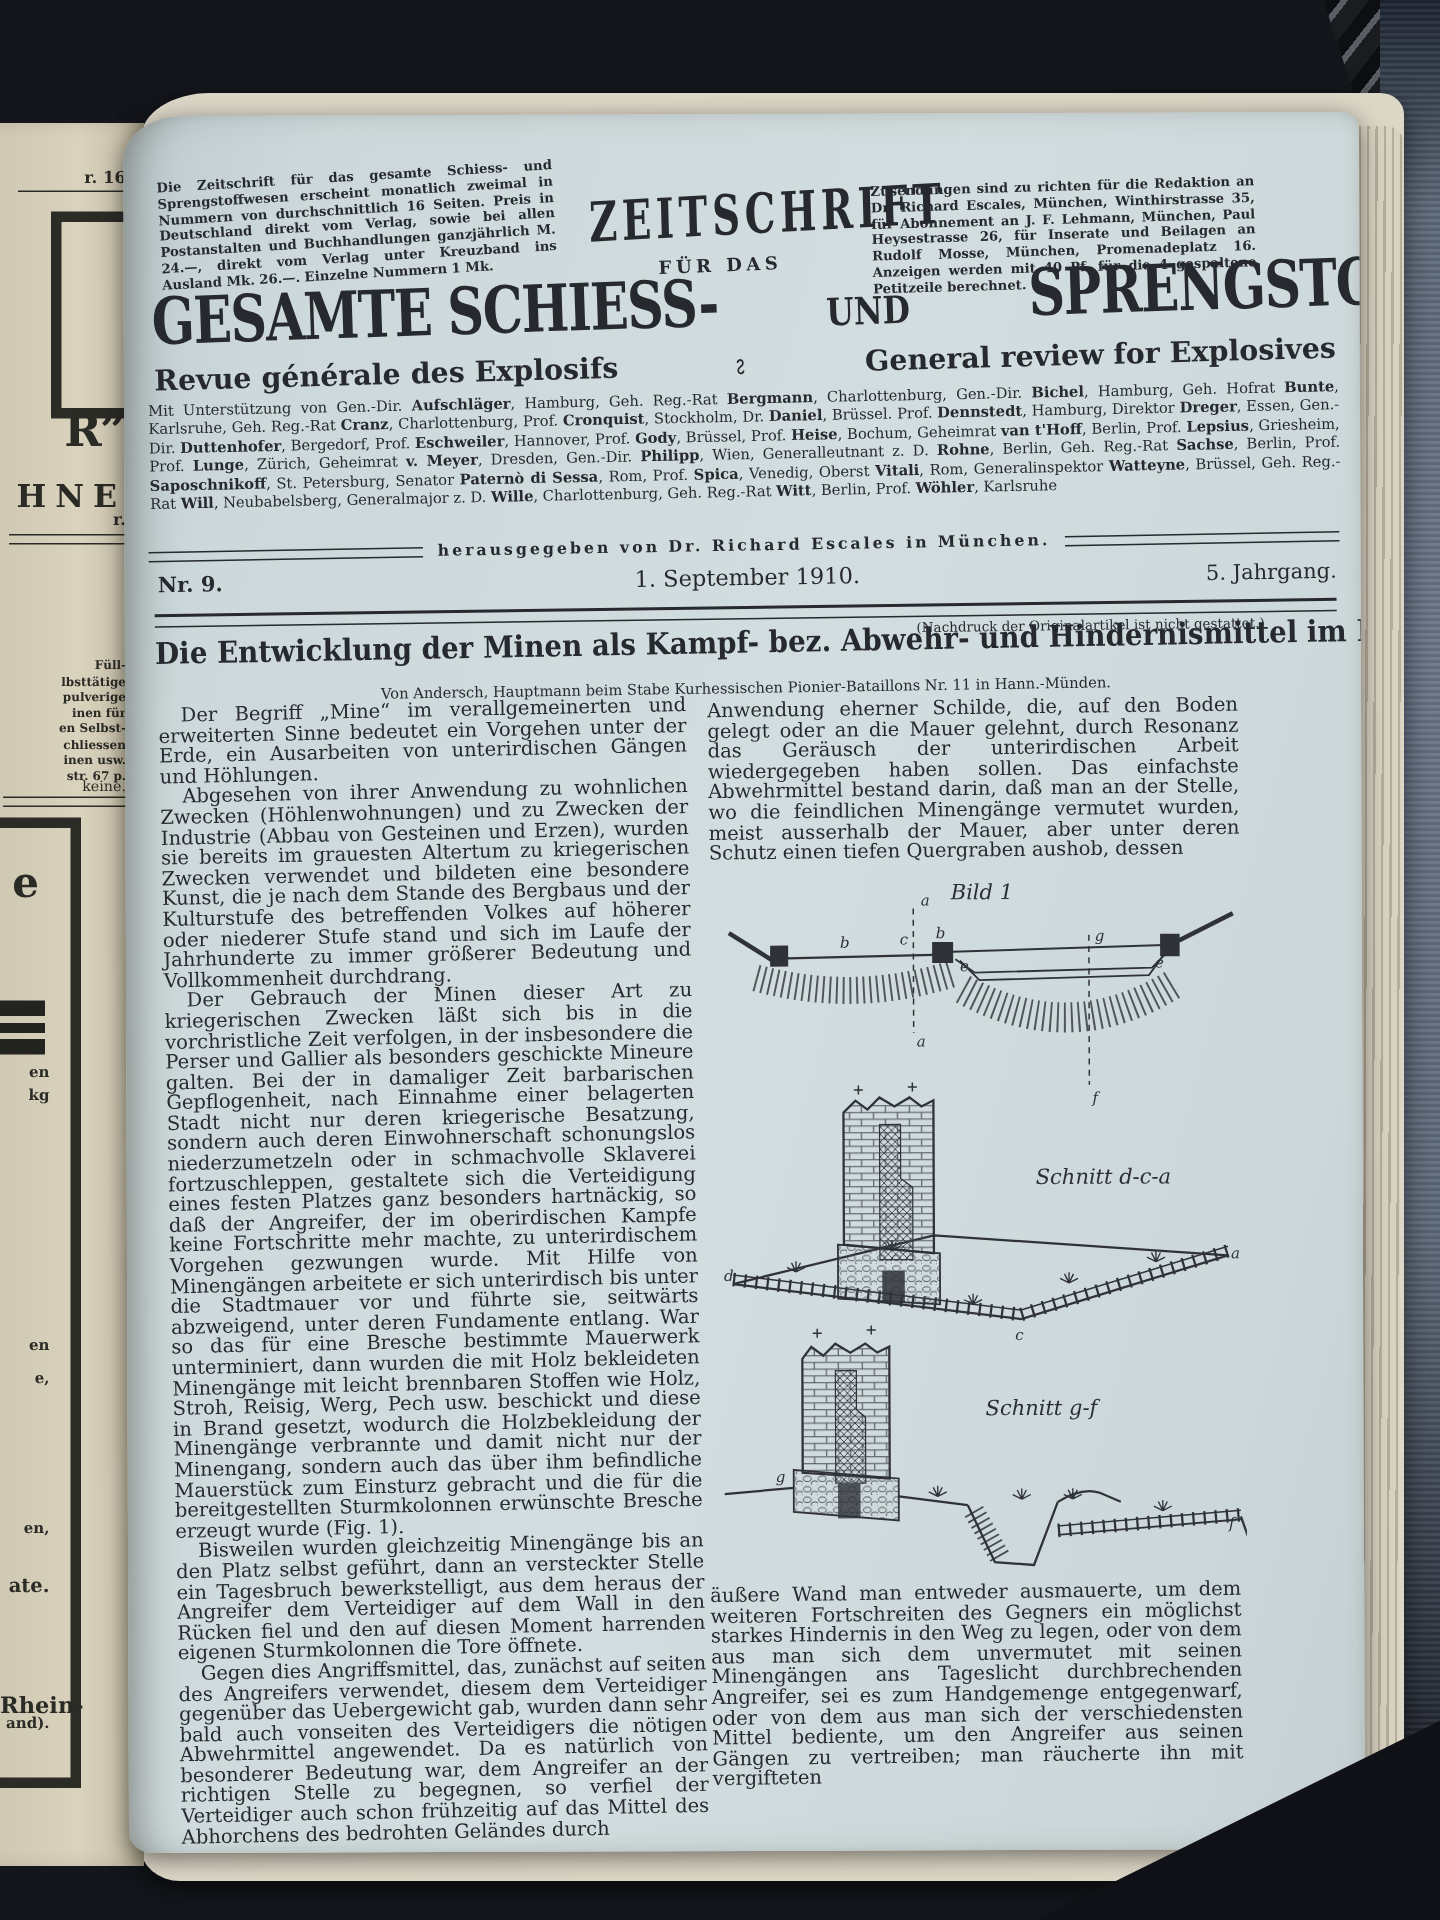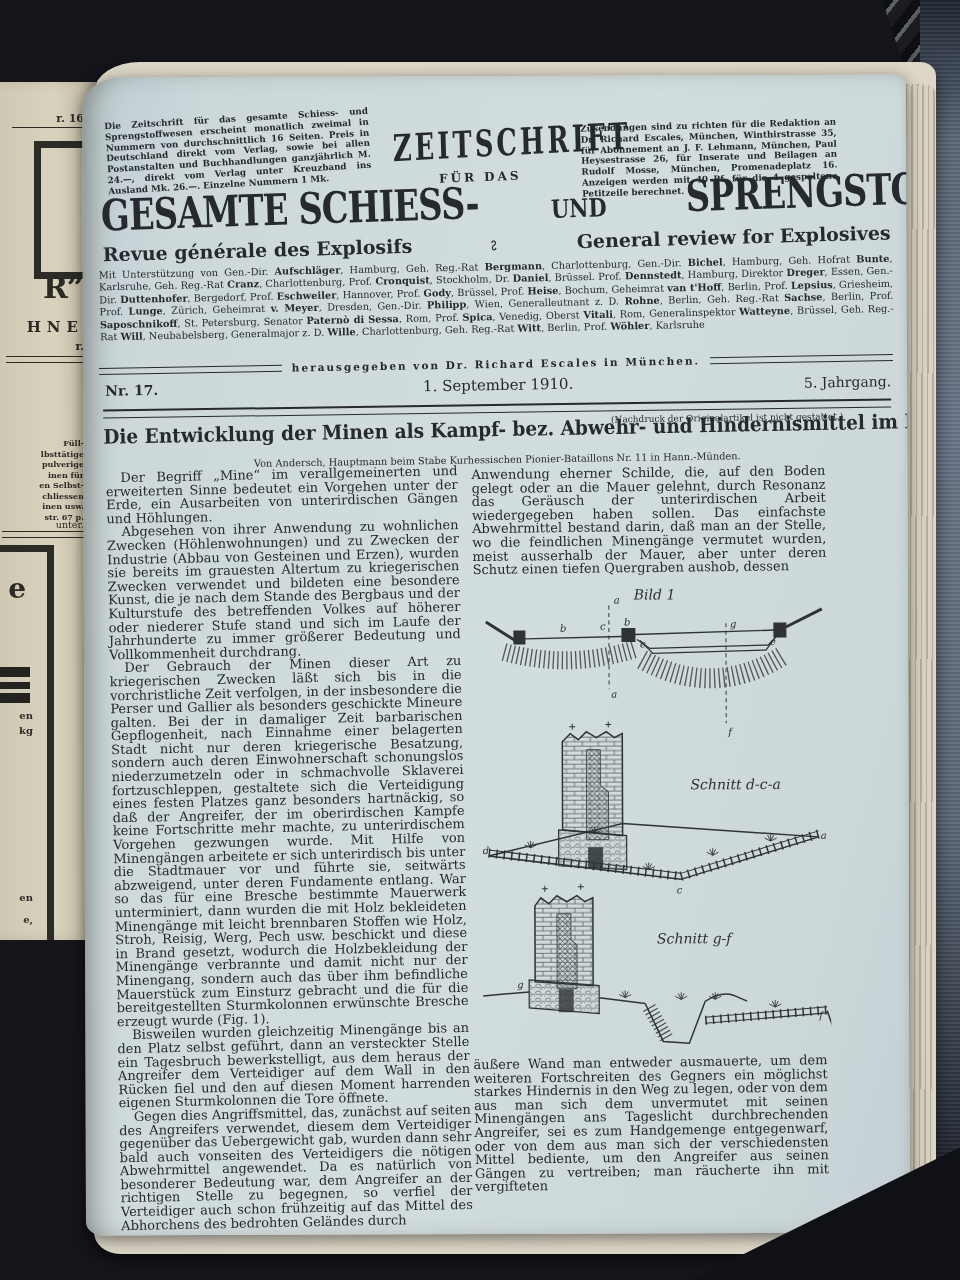--- a/index.html
+++ b/index.html
@@ -15,28 +15,28 @@
     background-blend-mode:overlay;}
   .page-stack{position:absolute;left:94px;top:62px;width:842px;height:1192px;
     background:#ddd7c7;border-radius:46px 16px 70px 26px / 30px 14px 60px 22px;
     box-shadow:0 6px 18px rgba(0,0,0,.55);}
   .edge-lines{position:absolute;left:900px;top:84px;width:34px;height:1150px;
     background:repeating-linear-gradient(90deg,#d8d2c2 0 4px,#b5ac99 4px 5.5px);
     border-radius:0 12px 12px 0;transform:rotate(.2deg);}
   .corner{position:absolute;left:640px;top:1118px;width:320px;height:162px;
     background:#0f1116;clip-path:polygon(16% 100%,100% 18%,100% 100%);}
   
-  .left-page{position:absolute;left:0;top:82px;width:96px;height:858px;overflow:hidden;
+  .left-page{position:absolute;left:0;top:82px;width:96px;height:1162px;overflow:hidden;
     background:linear-gradient(90deg,#cfc8b2 0,#d9d2bd 55%,#c4bca6 100%);
     box-shadow:inset -12px 0 16px -8px rgba(60,50,30,.45);color:#2b2b26;}
   .lp{position:absolute;left:0;width:90px;text-align:right;padding-right:6px;box-sizing:border-box;}
   .lp-issue{top:30px;font-size:11px;font-weight:bold;border-bottom:1px solid #2b2b26;padding-bottom:2px;width:78px;left:12px;}
   .lp-adbox1{position:absolute;left:34px;top:59px;width:76px;height:124px;border:7px solid #2c2c27;}
   .lp-big{top:188px;font-size:30px;font-weight:bold;}
-  .lp-hne{top:236px;font-size:15px;font-weight:bold;letter-spacing:6px;}
+  .lp-hne{top:236px;font-size:21px;font-weight:bold;letter-spacing:6px;}
   .lp-r{top:258px;font-size:11px;font-weight:bold;}
   .lp-rule1{position:absolute;left:6px;top:274px;width:84px;height:5px;border-top:1.6px solid #2b2b26;border-bottom:1.6px solid #2b2b26;}
   .lp-notice{top:356px;font-size:8px;line-height:10.5px;white-space:pre-line;font-weight:bold;}
   .lp-werden{top:437px;font-size:9.5px;}
   .lp-rule2{position:absolute;left:2px;top:449px;width:92px;height:5px;border-top:1.6px solid #2b2b26;border-bottom:1.6px solid #2b2b26;}
   .lp-adbox2{position:absolute;left:-20px;top:463px;width:60px;height:633px;border:7px solid #2c2c27;}
   .lp-e{top:490px;font-size:28px;width:32px;font-weight:bold;}
   .lp-bars{position:absolute;left:0;top:585px;width:30px;height:36px;
     background:linear-gradient(180deg,#23241f 0 28%,transparent 28% 42%,#23241f 42% 60%,transparent 60% 72%,#23241f 72% 100%);}
   .lp-frag{position:absolute;left:0;width:33px;text-align:right;font-size:10px;font-weight:bold;}
@@ -109,21 +109,21 @@
     <div class="lp lp-r">r.</div>
     <div class="lp-rule1"></div>
     <div class="lp lp-notice">Füll-
 lbsttätige
 pulverige
 inen für
 en Selbst-
 chliessen
 inen usw.
 str. 67 p.</div>
-    <div class="lp lp-werden">unter.</div>
+    <div class="lp lp-werden">keine.</div>
     <div class="lp-rule2"></div>
     <div class="lp-adbox2"></div>
     <div class="lp lp-e">e</div>
     <div class="lp-bars"></div>
     <div class="lp-frag" style="top:628px">en</div>
     <div class="lp-frag" style="top:643px">kg</div>
     <div class="lp-frag" style="top:810px">en</div>
     <div class="lp-frag" style="top:832px">e,</div>
     <div class="lp-frag" style="top:932px">en,</div>
     <div class="lp-frag" style="top:968px;font-size:13px">ate.</div>
@@ -153,21 +153,21 @@
 
       <div class="abs contrib"><span>Mit Unterstützung von Gen.-Dir. </span><span style="font-weight: bold;">Aufschläger</span><span>, Hamburg, Geh. Reg.-Rat </span><span style="font-weight: bold;">Bergmann</span><span>, Charlottenburg, Gen.-Dir. </span><span style="font-weight: bold;">Bichel</span><span>, Hamburg, Geh. Hofrat </span><span style="font-weight: bold;">Bunte</span><span>, Karlsruhe, Geh. Reg.-Rat </span><span style="font-weight: bold;">Cranz</span><span>, Charlottenburg, Prof. </span><span style="font-weight: bold;">Cronquist</span><span>, Stockholm, Dr. </span><span style="font-weight: bold;">Daniel</span><span>, Brüssel. Prof. </span><span style="font-weight: bold;">Dennstedt</span><span>, Hamburg, Direktor </span><span style="font-weight: bold;">Dreger</span><span>, Essen, Gen.-Dir. </span><span style="font-weight: bold;">Duttenhofer</span><span>, Bergedorf, Prof. </span><span style="font-weight: bold;">Eschweiler</span><span>, Hannover, Prof. </span><span style="font-weight: bold;">Gody</span><span>, Brüssel, Prof. </span><span style="font-weight: bold;">Heise</span><span>, Bochum, Geheimrat </span><span style="font-weight: bold;">van t'Hoff</span><span>, Berlin, Prof. </span><span style="font-weight: bold;">Lepsius</span><span>, Griesheim, Prof. </span><span style="font-weight: bold;">Lunge</span><span>, Zürich, Geheimrat </span><span style="font-weight: bold;">v. Meyer</span><span>, Dresden, Gen.-Dir. </span><span style="font-weight: bold;">Philipp</span><span>, Wien, Generalleutnant z. D. </span><span style="font-weight: bold;">Rohne</span><span>, Berlin, Geh. Reg.-Rat </span><span style="font-weight: bold;">Sachse</span><span>, Berlin, Prof. </span><span style="font-weight: bold;">Saposchnikoff</span><span>, St. Petersburg, Senator </span><span style="font-weight: bold;">Paternò di Sessa</span><span>, Rom, Prof. </span><span style="font-weight: bold;">Spica</span><span>, Venedig, Oberst </span><span style="font-weight: bold;">Vitali</span><span>, Rom, Generalinspektor </span><span style="font-weight: bold;">Watteyne</span><span>, Brüssel, Geh. Reg.-Rat </span><span style="font-weight: bold;">Will</span><span>, Neubabelsberg, Generalmajor z. D. </span><span style="font-weight: bold;">Wille</span><span>, Charlottenburg, Geh. Reg.-Rat </span><span style="font-weight: bold;">Witt</span><span>, Berlin, Prof. </span><span style="font-weight: bold;">Wöhler</span><span>, Karlsruhe</span></div>
 
       <div class="abs pubrow">
         <span class="pubrule"></span>
         <span class="pubtext">herausgegeben von Dr. Richard Escales in München.</span>
         <span class="pubrule"></span>
       </div>
 
       <div class="abs issuerow">
-        <span class="issueno">Nr. 17.</span>
+        <span class="issueno">Nr. 9.</span>
         <span class="issuedate">1. September 1910.</span>
         <span class="issuevol">5. Jahrgang.</span>
       </div>
       <div class="abs mainrule"></div>
 
       <div class="abs reprint">(Nachdruck der Originalartikel ist nicht gestattet.)</div>
       <div class="abs arttitle">Die Entwicklung der Minen als Kampf- bez. Abwehr- und Hindernismittel im Landkriege.</div>
       <div class="abs byline">Von Andersch, Hauptmann beim Stabe Kurhessischen Pionier-Bataillons Nr. 11 in Hann.-Münden.</div>
 
       <div class="abs col lcol">

